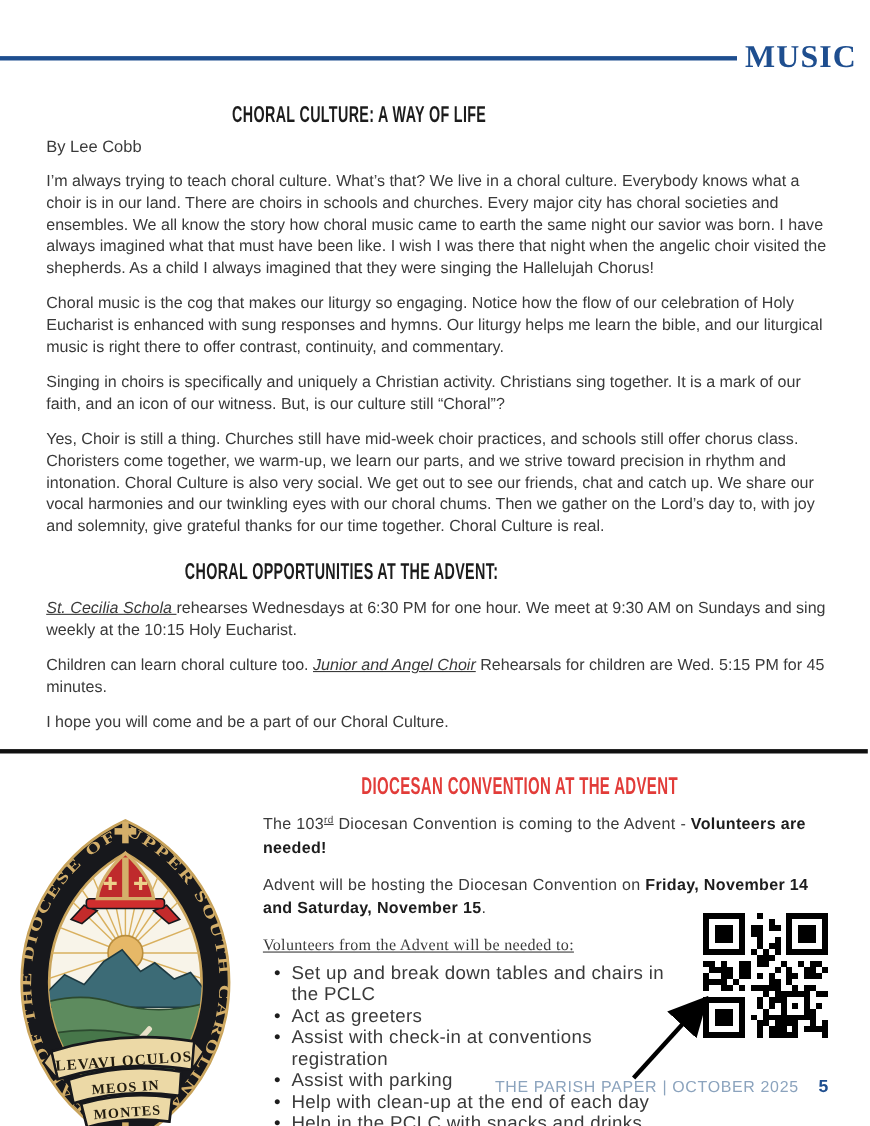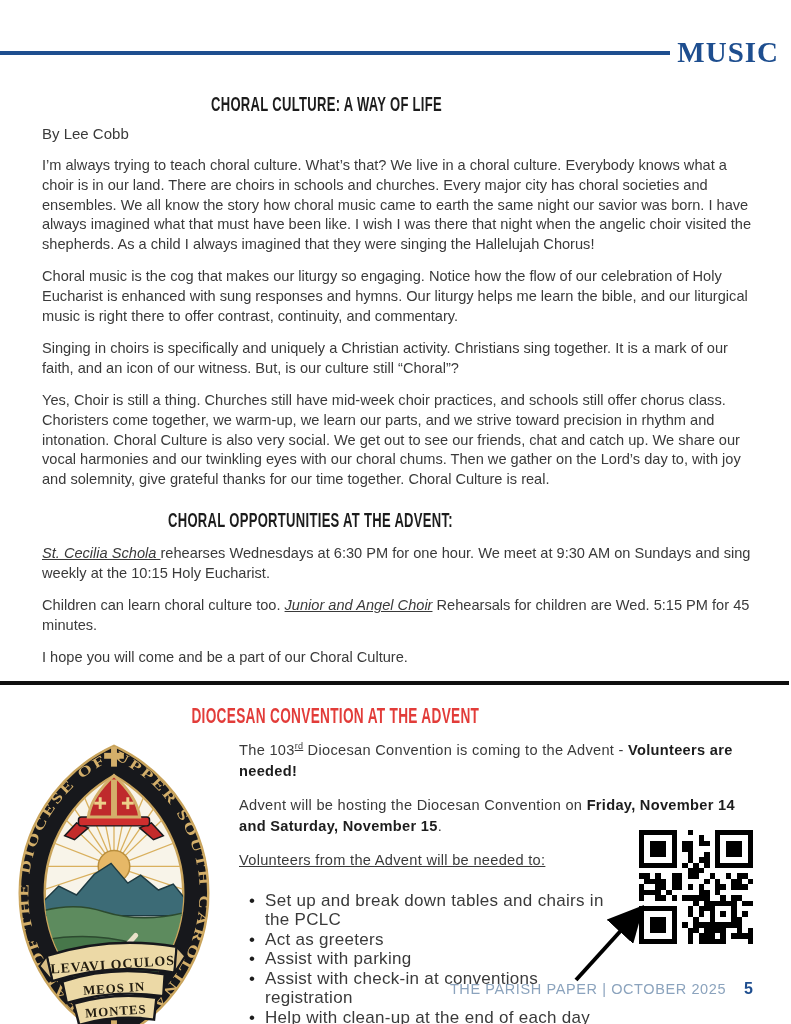--- a/index.html
+++ b/index.html
@@ -34,21 +34,21 @@
   }
   h1.hd-wrap, h2.hd-wrap { margin: 8px 0 4px; line-height: 1.2; text-align: center; }
   .byline { font-size: 15px; margin: 6px 0 14px; color: #3a3a3a; }
   .article p.body, .conv-content p.body { font-size: 14.6px; line-height: 19.6px; margin-bottom: 13px; }
   .em-underline { font-style: italic; text-decoration: underline; text-align: right; }
   h2.sub { margin: 16px 0 10px; }
   
   .divider { height: 4px; background: #101010; margin: 8px 0 10px; }
   
   .convention { position: relative; padding: 2px 36px 0 15px; }
-  .conv-heading { text-align: left; margin: 4px 0 10px; line-height: 1.2; }
+  .conv-heading { text-align: center; margin: 4px 0 10px; line-height: 1.2; }
   .conv-heading .hd-condensed { color: #e23c39; transform-origin: 100% 50%; font-size: 22px; }
   .conv-row { display: flex; align-items: flex-start; }
   .seal-col { flex: 0 0 202px; }
   .conv-content { position: relative; flex: 1; margin-left: 22px; min-height: 310px; }
   .conv-content p.body { letter-spacing: 0.3px; line-height: 21px; }
   .vol-heading { text-decoration: underline; }
   .conv-content b { color: #1d1d1d; }
   ul.vol-list { list-style: none; margin: 2px 0 12px 8px; padding-right: 130px; }
   ul.vol-list li {
     font-size: 17px; line-height: 19.5px; letter-spacing: 0.3px;
@@ -180,27 +180,27 @@
               <rect x="90" y="291" width="20" height="6"></rect>
           </g>
         </svg>
       </div>
 
       <div class="conv-content">
         <p class="body"><span>The 103</span><sup>rd</sup><span> Diocesan Convention is coming to the Advent - </span><b>Volunteers are needed!</b></p>
 
         <p class="body"><span>Advent will be hosting the Diocesan Convention on </span><b>Friday, November 14 and Saturday, November 15</b><span>.</span></p>
 
-        <p class="body" style="margin-bottom:20px;"><span class="vol-heading">Volunteers from the Advent will be needed to: </span></p>
+        <p class="body" style="margin-bottom:4px;font-family:Liberation Serif, serif;"><span class="vol-heading">Volunteers from the Advent will be needed to: </span></p>
 
         <ul class="vol-list">
           <li>Set up and break down tables and chairs in the PCLC</li>
           <li>Act as greeters</li>
+          <li>Assist with check-in at conventions registration</li>
           <li>Assist with parking</li>
-          <li>Assist with check-in at conventions registration</li>
           <li>Help with clean-up at the end of each day</li>
           <li>Help in the PCLC with snacks and drinks</li>
         </ul>
 
         <p class="body"></p>
 
         <div class="qr">
           <svg viewBox="0 0 110 110" fill="#000" shape-rendering="crispEdges">
               <rect x="0.00" y="0.00" width="5.24" height="5.24"></rect>
               <rect x="5.24" y="0.00" width="5.24" height="5.24"></rect>

